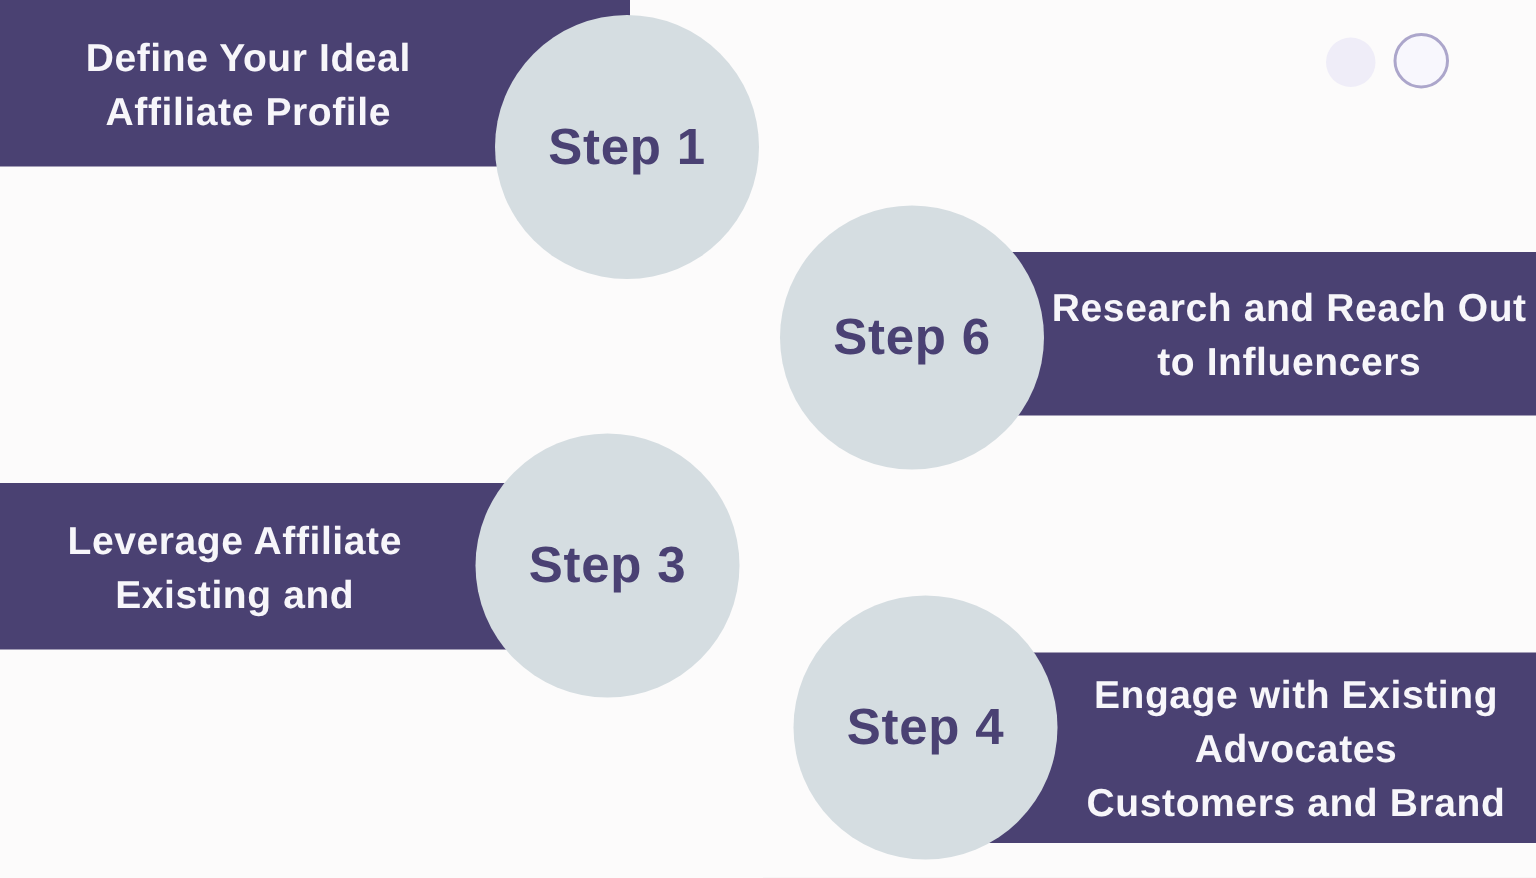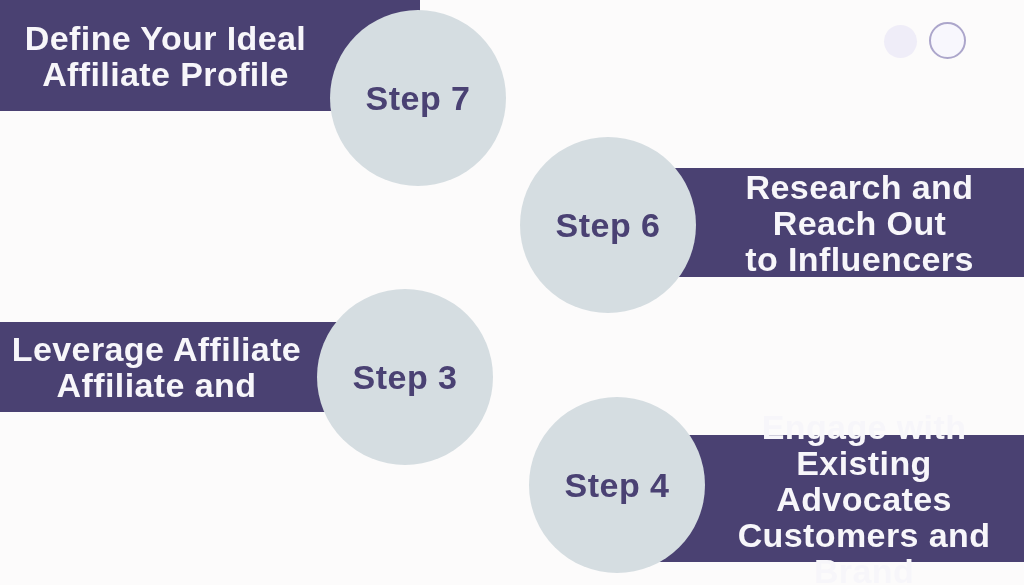--- a/index.html
+++ b/index.html
@@ -30,21 +30,21 @@
   }
   .banner-text{
     position:absolute;
     top:0;
     height:100%;
     display:flex;
     flex-direction:column;
     justify-content:center;
     align-items:center;
     color:var(--banner-text);
-    font-size:34px;
+    font-size:26px;
     font-weight:600;
     letter-spacing:0.4px;
     line-height:36px;
     text-align:center;
   }
   .banner-text span{display:block;}
   .circle{
     position:absolute;
     width:176px;
     height:176px;
@@ -62,21 +62,21 @@
   }
   
   .b1{left:0; top:42; width:420px; height:111px;}
   .b1 .banner-text{left:0; width:331px;}
   .c1{left:330px; top:10px;}
   
   .b2{left:608px; top:168px; width:416px; height:109px;}
   .b2 .banner-text{left:87px; right:0;}
   .c2{left:520px; top:137px;}
   
-  .b3{left:0; top:322px; width:410px; height:90px;}
+  .b3{left:0; top:322px; width:410px; height:111px;}
   .b3 .banner-text{left:0; width:313px;}
   .c3{left:317px; top:289px;}
   
   .b4{left:617px; top:435px; width:407px; height:127px;}
   .b4 .banner-text{left:87px; right:0;}
   .c4{left:529px; top:397px;}
   
   .dot{
     position:absolute;
     border-radius:50%;
@@ -109,34 +109,34 @@
   <div class="banner b2">
     <div class="banner-text">
       <span>Research and Reach Out</span>
       <span>to Influencers</span>
     </div>
   </div>
 
   <div class="banner b3">
     <div class="banner-text">
       <span>Leverage Affiliate</span>
-      <span>Affiliate and</span>
+      <span>Existing and</span>
     </div>
   </div>
 
   <div class="banner b4">
     <div class="banner-text">
       <span>Engage with Existing</span>
       <span>Advocates</span>
       <span>Customers and Brand</span>
     </div>
   </div>
 
   <div class="circle c1">
-    <span class="step-label">Step 7</span>
+    <span class="step-label">Step 1</span>
   </div>
   <div class="circle c2">
     <span class="step-label">Step 6</span>
   </div>
   <div class="circle c3">
     <span class="step-label">Step 3</span>
   </div>
   <div class="circle c4">
     <span class="step-label">Step 4</span>
   </div>

